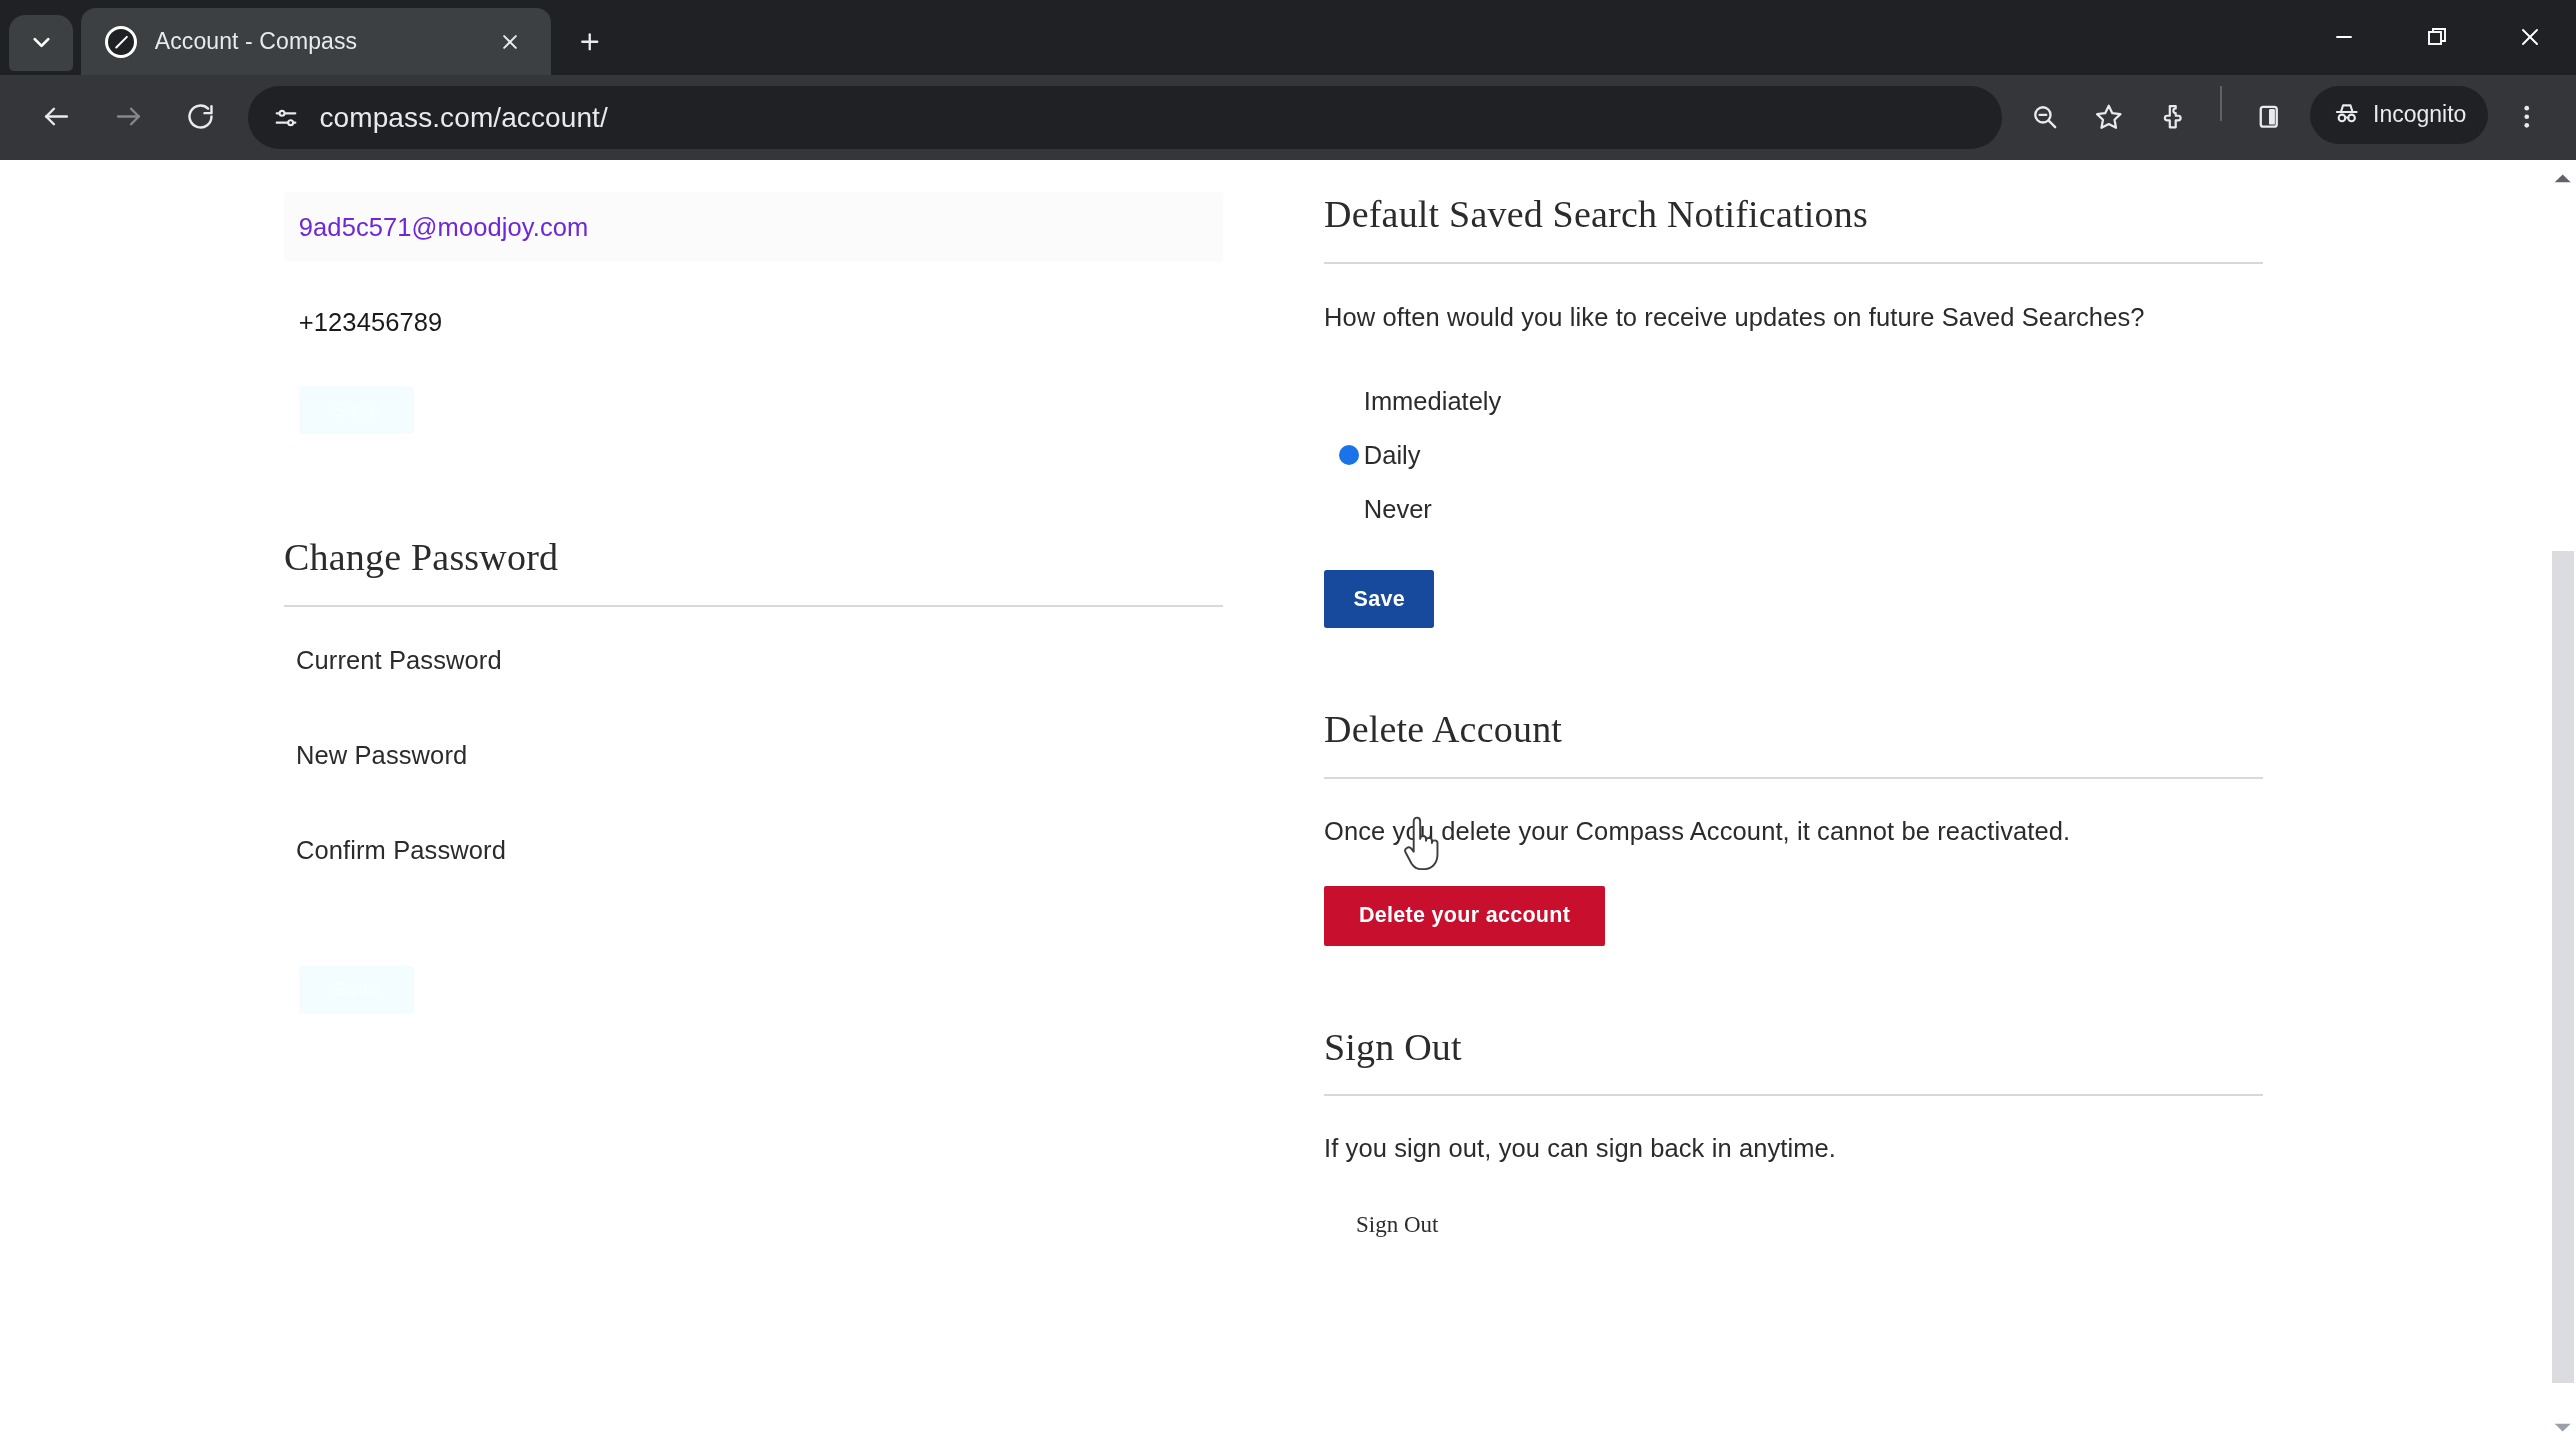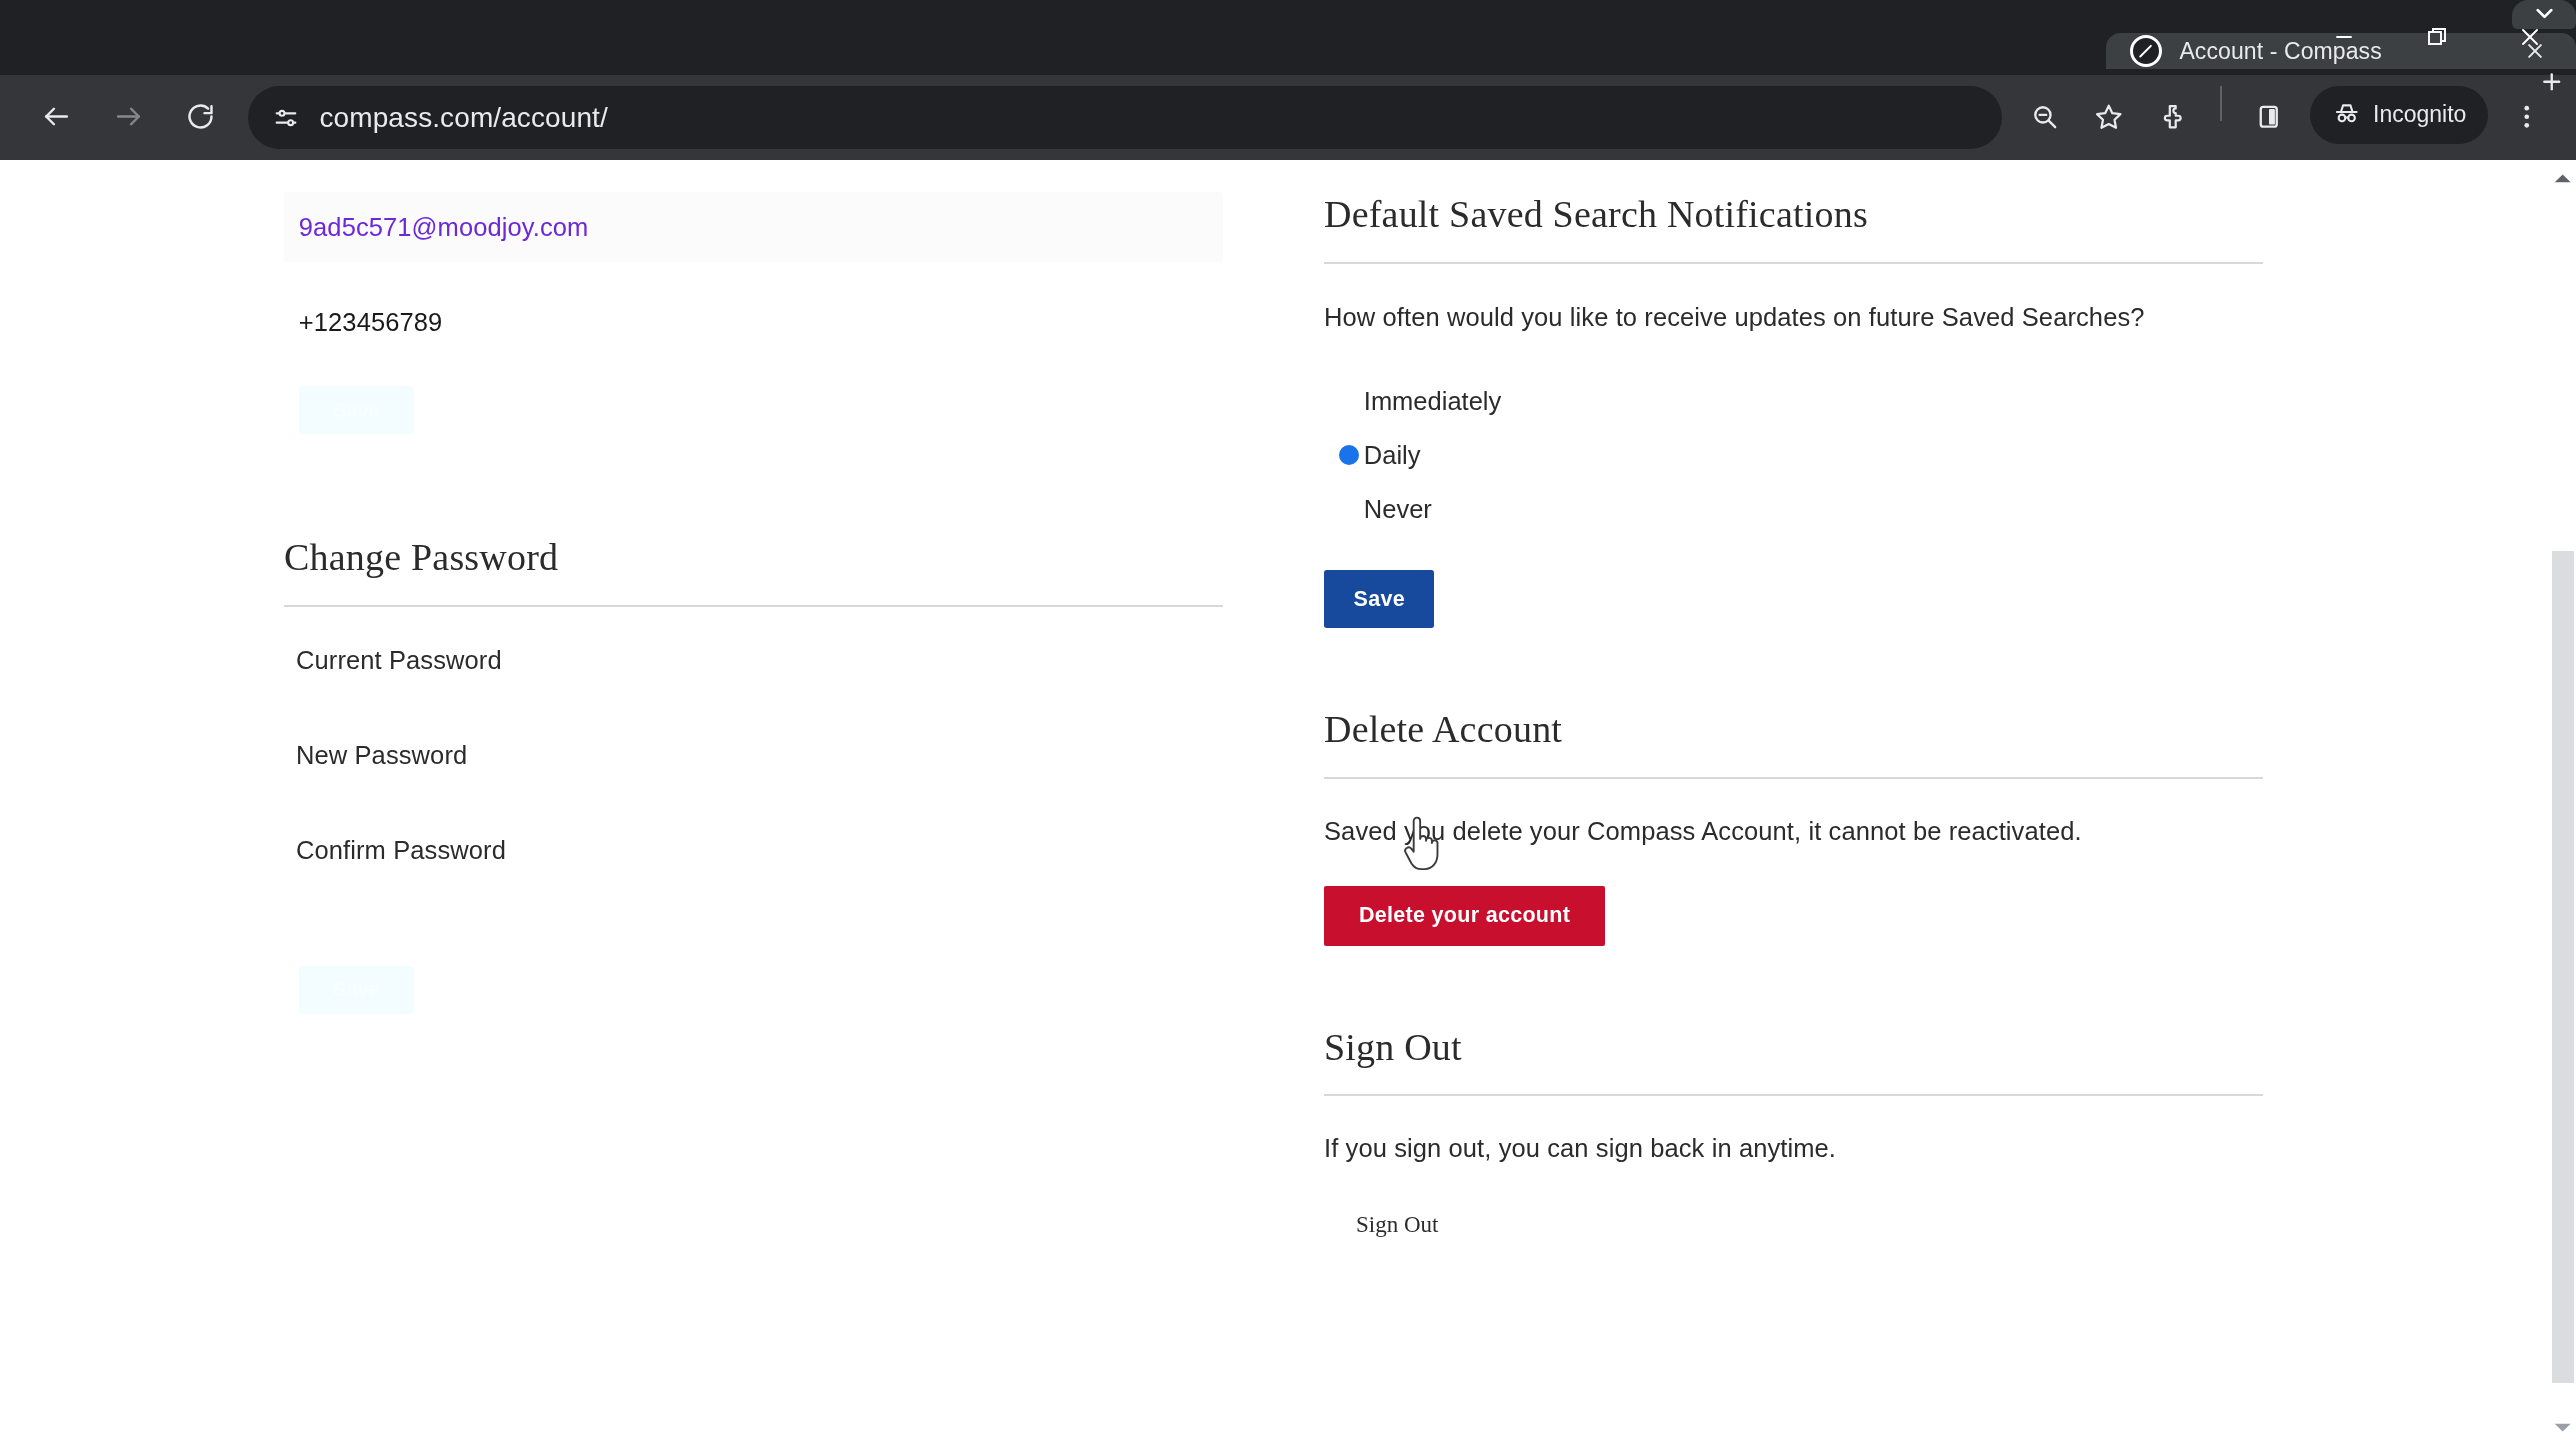--- a/index.html
+++ b/index.html
@@ -19,21 +19,20 @@
     position: relative;
     background: #ffffff;
   }
 
   .tabstrip {
     height: 75px;
     background: #202124;
     display: flex;
     align-items: flex-end;
     position: relative;
-    flex-direction: column;
   }
 
   .tab-search-btn {
     width: 64px;
     height: 56px;
     margin-left: 9.4px;
     margin-bottom: 4px;
     border-radius: 16px 16px 5.4px 5.4px;
     background: #3c4043;
     display: flex;
@@ -625,21 +624,21 @@
                 <span class="radio-label">Never</span>
               </div>
             </div>
 
             <button class="btn-primary">Save</button>
           </div>
 
           <div class="block" style="margin-top:79px">
             <div class="section-title">Delete Account</div>
             <div class="section-rule"></div>
-            <div class="body-text" style="margin-top:34px">Saved you delete your Compass Account, it cannot be reactivated.</div>
+            <div class="body-text" style="margin-top:34px">Once you delete your Compass Account, it cannot be reactivated.</div>
             <button class="btn-danger">Delete your account</button>
           </div>
 
           <div class="block" style="margin-top:79px">
             <div class="section-title">Sign Out</div>
             <div class="section-rule"></div>
             <div class="body-text" style="margin-top:34px">If you sign out, you can sign back in anytime.</div>
             <button class="btn-plain">Sign Out</button>
           </div>
 

